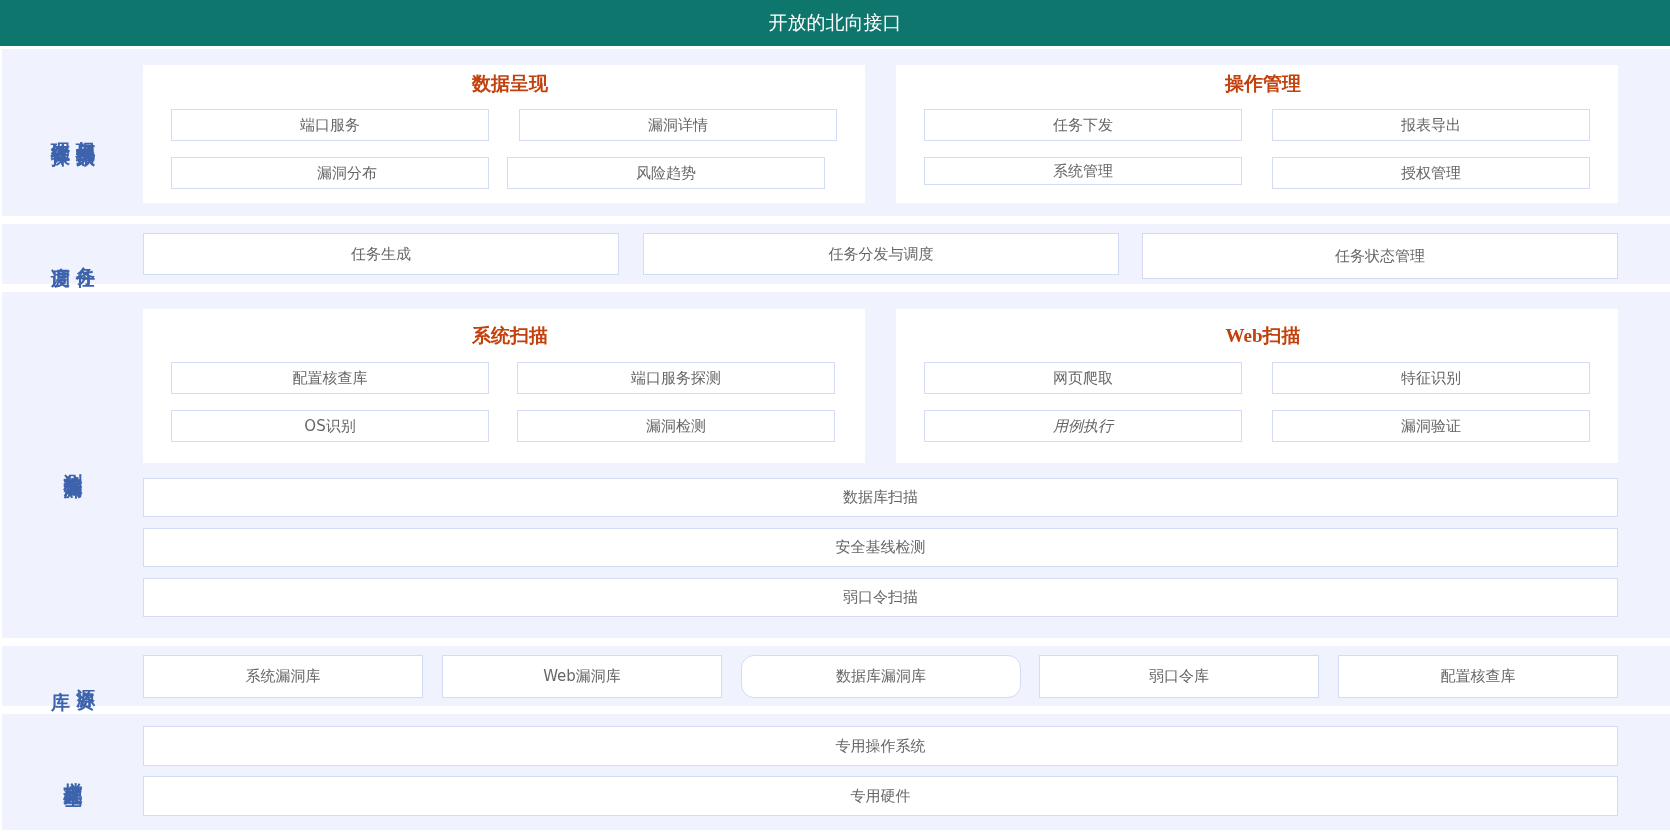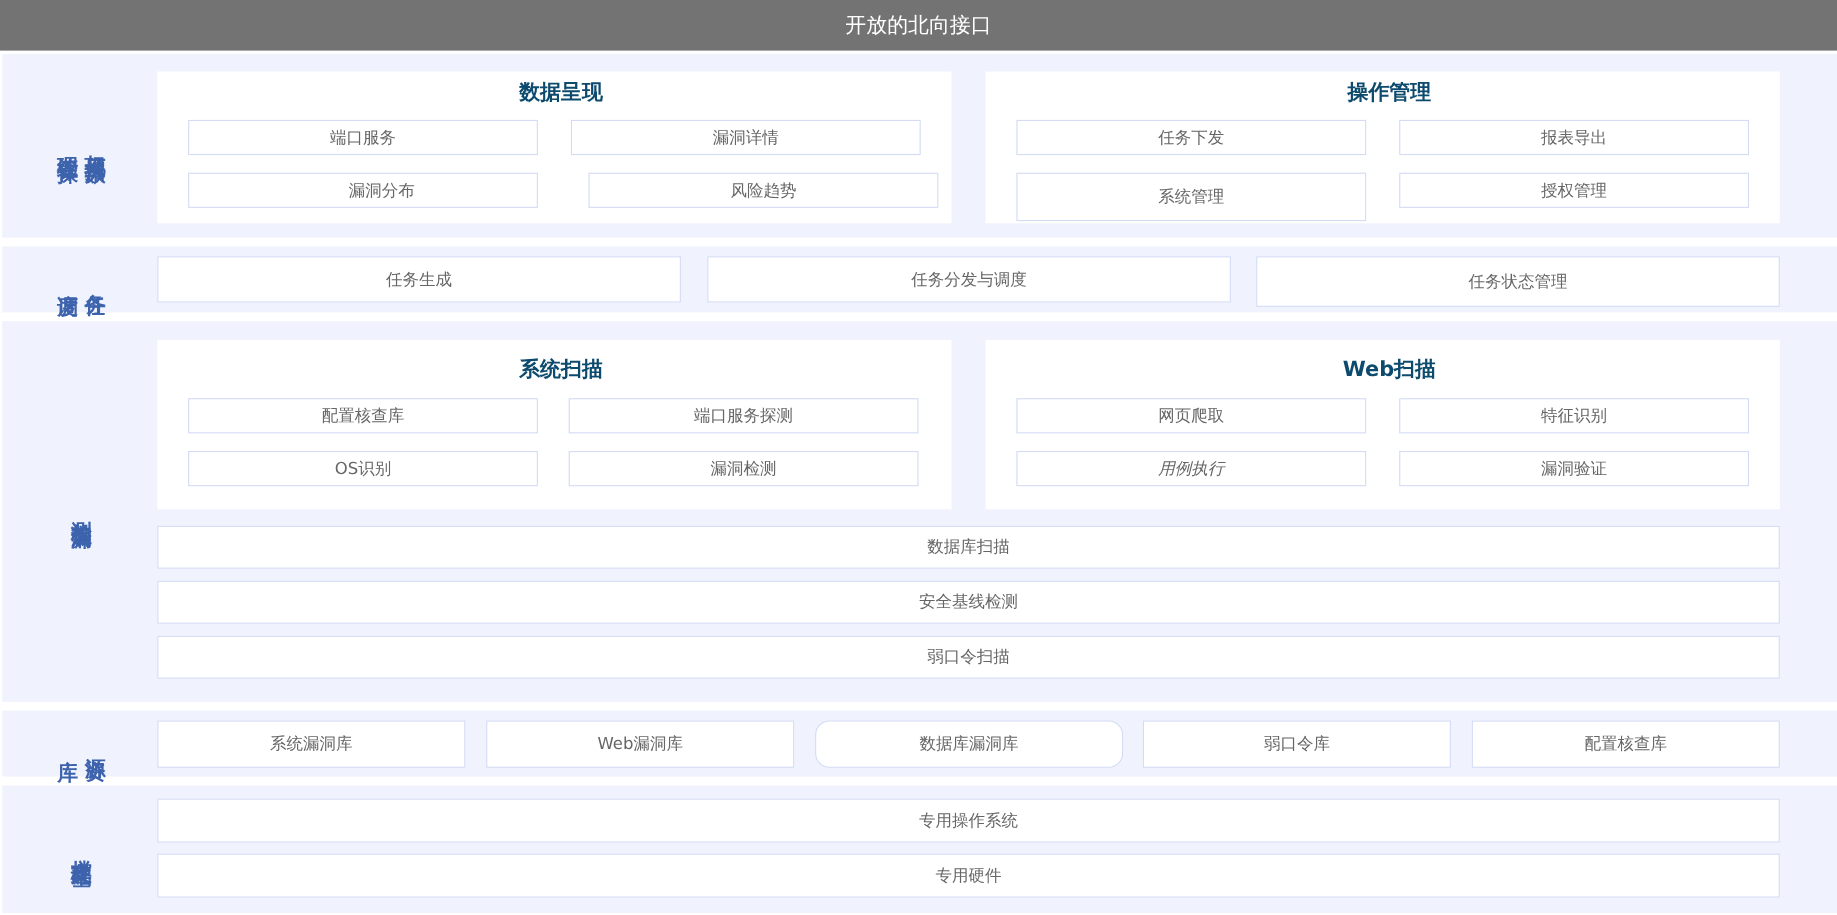--- a/index.html
+++ b/index.html
@@ -1,38 +1,38 @@
 <!DOCTYPE html>
 <html><head>
 <meta charset="utf-8">
 <style>
   * { box-sizing: border-box; margin: 0; padding: 0; }
   html, body { width: 1670px; height: 832px; background: #ffffff; overflow: hidden; }
   body { font-family: "DejaVu Sans", "Liberation Sans", sans-serif; position: relative; }
 
   .header {
     position: absolute; left: 0; top: 0; width: 1670px; height: 46px;
-    background: #737373; color: #ffffff; font-size: 19px;
+    background: #0f766e; color: #ffffff; font-size: 19px;
     display: flex; align-items: center; justify-content: center;
   }
 
   .band { position: absolute; left: 2px; width: 1668px; background: #f0f3fd; }
   .band-label {
     position: absolute; left: 0; top: 0; width: 143px; height: 100%;
     display: flex; flex-direction: row-reverse; justify-content: center; align-items: center; gap: 6px;
     color: #3d63ad; font-size: 19px; font-weight: bold;
   }
   .band-label .col {
     writing-mode: vertical-rl; text-orientation: upright; line-height: 1; letter-spacing: -2px;
   }
 
   .panel { position: absolute; background: #ffffff; }
   .panel-title {
     position: absolute; left: 12px; right: 0; text-align: center;
-    color: #0c4a6e; font-size: 19px; font-weight: bold;
+    color: #c2410c; font-size: 19px; font-weight: bold;
   }
   .box {
     position: absolute; background: #ffffff; border: 1px solid #d3dbf5;
     display: flex; align-items: center; justify-content: center;
     color: #666666; font-size: 15px;
   }
 </style>
 </head>
 <body>
 
@@ -42,28 +42,28 @@
   <div class="band-label">
     <span class="col">数据呈现与</span>
     <span class="col">操作管理</span>
   </div>
 
   <div class="panel" style="left:141px;top:16px;width:722px;height:138px;">
     <div class="panel-title" style="top:6px;">数据呈现</div>
     <div class="box" style="left:28px;top:44px;width:318px;height:32px;">端口服务</div>
     <div class="box" style="left:376px;top:44px;width:318px;height:32px;">漏洞详情</div>
     <div class="box" style="left:28px;top:92px;width:318px;height:32px;padding-left:34px;">漏洞分布</div>
-    <div class="box" style="left:392px;top:92px;width:318px;height:32px;">风险趋势</div>
+    <div class="box" style="left:364px;top:92px;width:318px;height:32px;">风险趋势</div>
   </div>
 
   <div class="panel" style="left:894px;top:16px;width:722px;height:138px;">
     <div class="panel-title" style="top:6px;">操作管理</div>
     <div class="box" style="left:28px;top:44px;width:318px;height:32px;">任务下发</div>
     <div class="box" style="left:376px;top:44px;width:318px;height:32px;">报表导出</div>
-    <div class="box" style="left:28px;top:92px;width:318px;height:44px;">系统管理</div>
+    <div class="box" style="left:28px;top:92px;width:318px;height:28px;">系统管理</div>
     <div class="box" style="left:376px;top:92px;width:318px;height:32px;">授权管理</div>
   </div>
 </div>
 
 <div class="band" style="top:224px;height:60px;">
   <div class="band-label">
     <span class="col">任务</span>
     <span class="col">调度</span>
   </div>
   <div class="box" style="left:141px;top:9px;width:476px;height:42px;">任务生成</div>
@@ -78,21 +78,21 @@
 
   <div class="panel" style="left:141px;top:17px;width:722px;height:154px;">
     <div class="panel-title" style="top:14px;">系统扫描</div>
     <div class="box" style="left:28px;top:53px;width:318px;height:32px;">配置核查库</div>
     <div class="box" style="left:374px;top:53px;width:318px;height:32px;">端口服务探测</div>
     <div class="box" style="left:28px;top:101px;width:318px;height:32px;">OS识别</div>
     <div class="box" style="left:374px;top:101px;width:318px;height:32px;">漏洞检测</div>
   </div>
 
   <div class="panel" style="left:894px;top:17px;width:722px;height:154px;">
-    <div class="panel-title" style="top:14px;">Web扫描</div>
+    <div class="panel-title" style="top:14px;font-family:Liberation Serif, serif;">Web扫描</div>
     <div class="box" style="left:28px;top:53px;width:318px;height:32px;">网页爬取</div>
     <div class="box" style="left:376px;top:53px;width:318px;height:32px;">特征识别</div>
     <div class="box" style="left:28px;top:101px;width:318px;height:32px;font-style:italic;">用例执行</div>
     <div class="box" style="left:376px;top:101px;width:318px;height:32px;">漏洞验证</div>
   </div>
 
   <div class="box" style="left:141px;top:186px;width:1475px;height:39px;">数据库扫描</div>
   <div class="box" style="left:141px;top:236px;width:1475px;height:39px;">安全基线检测</div>
   <div class="box" style="left:141px;top:286px;width:1475px;height:39px;">弱口令扫描</div>
 </div>

